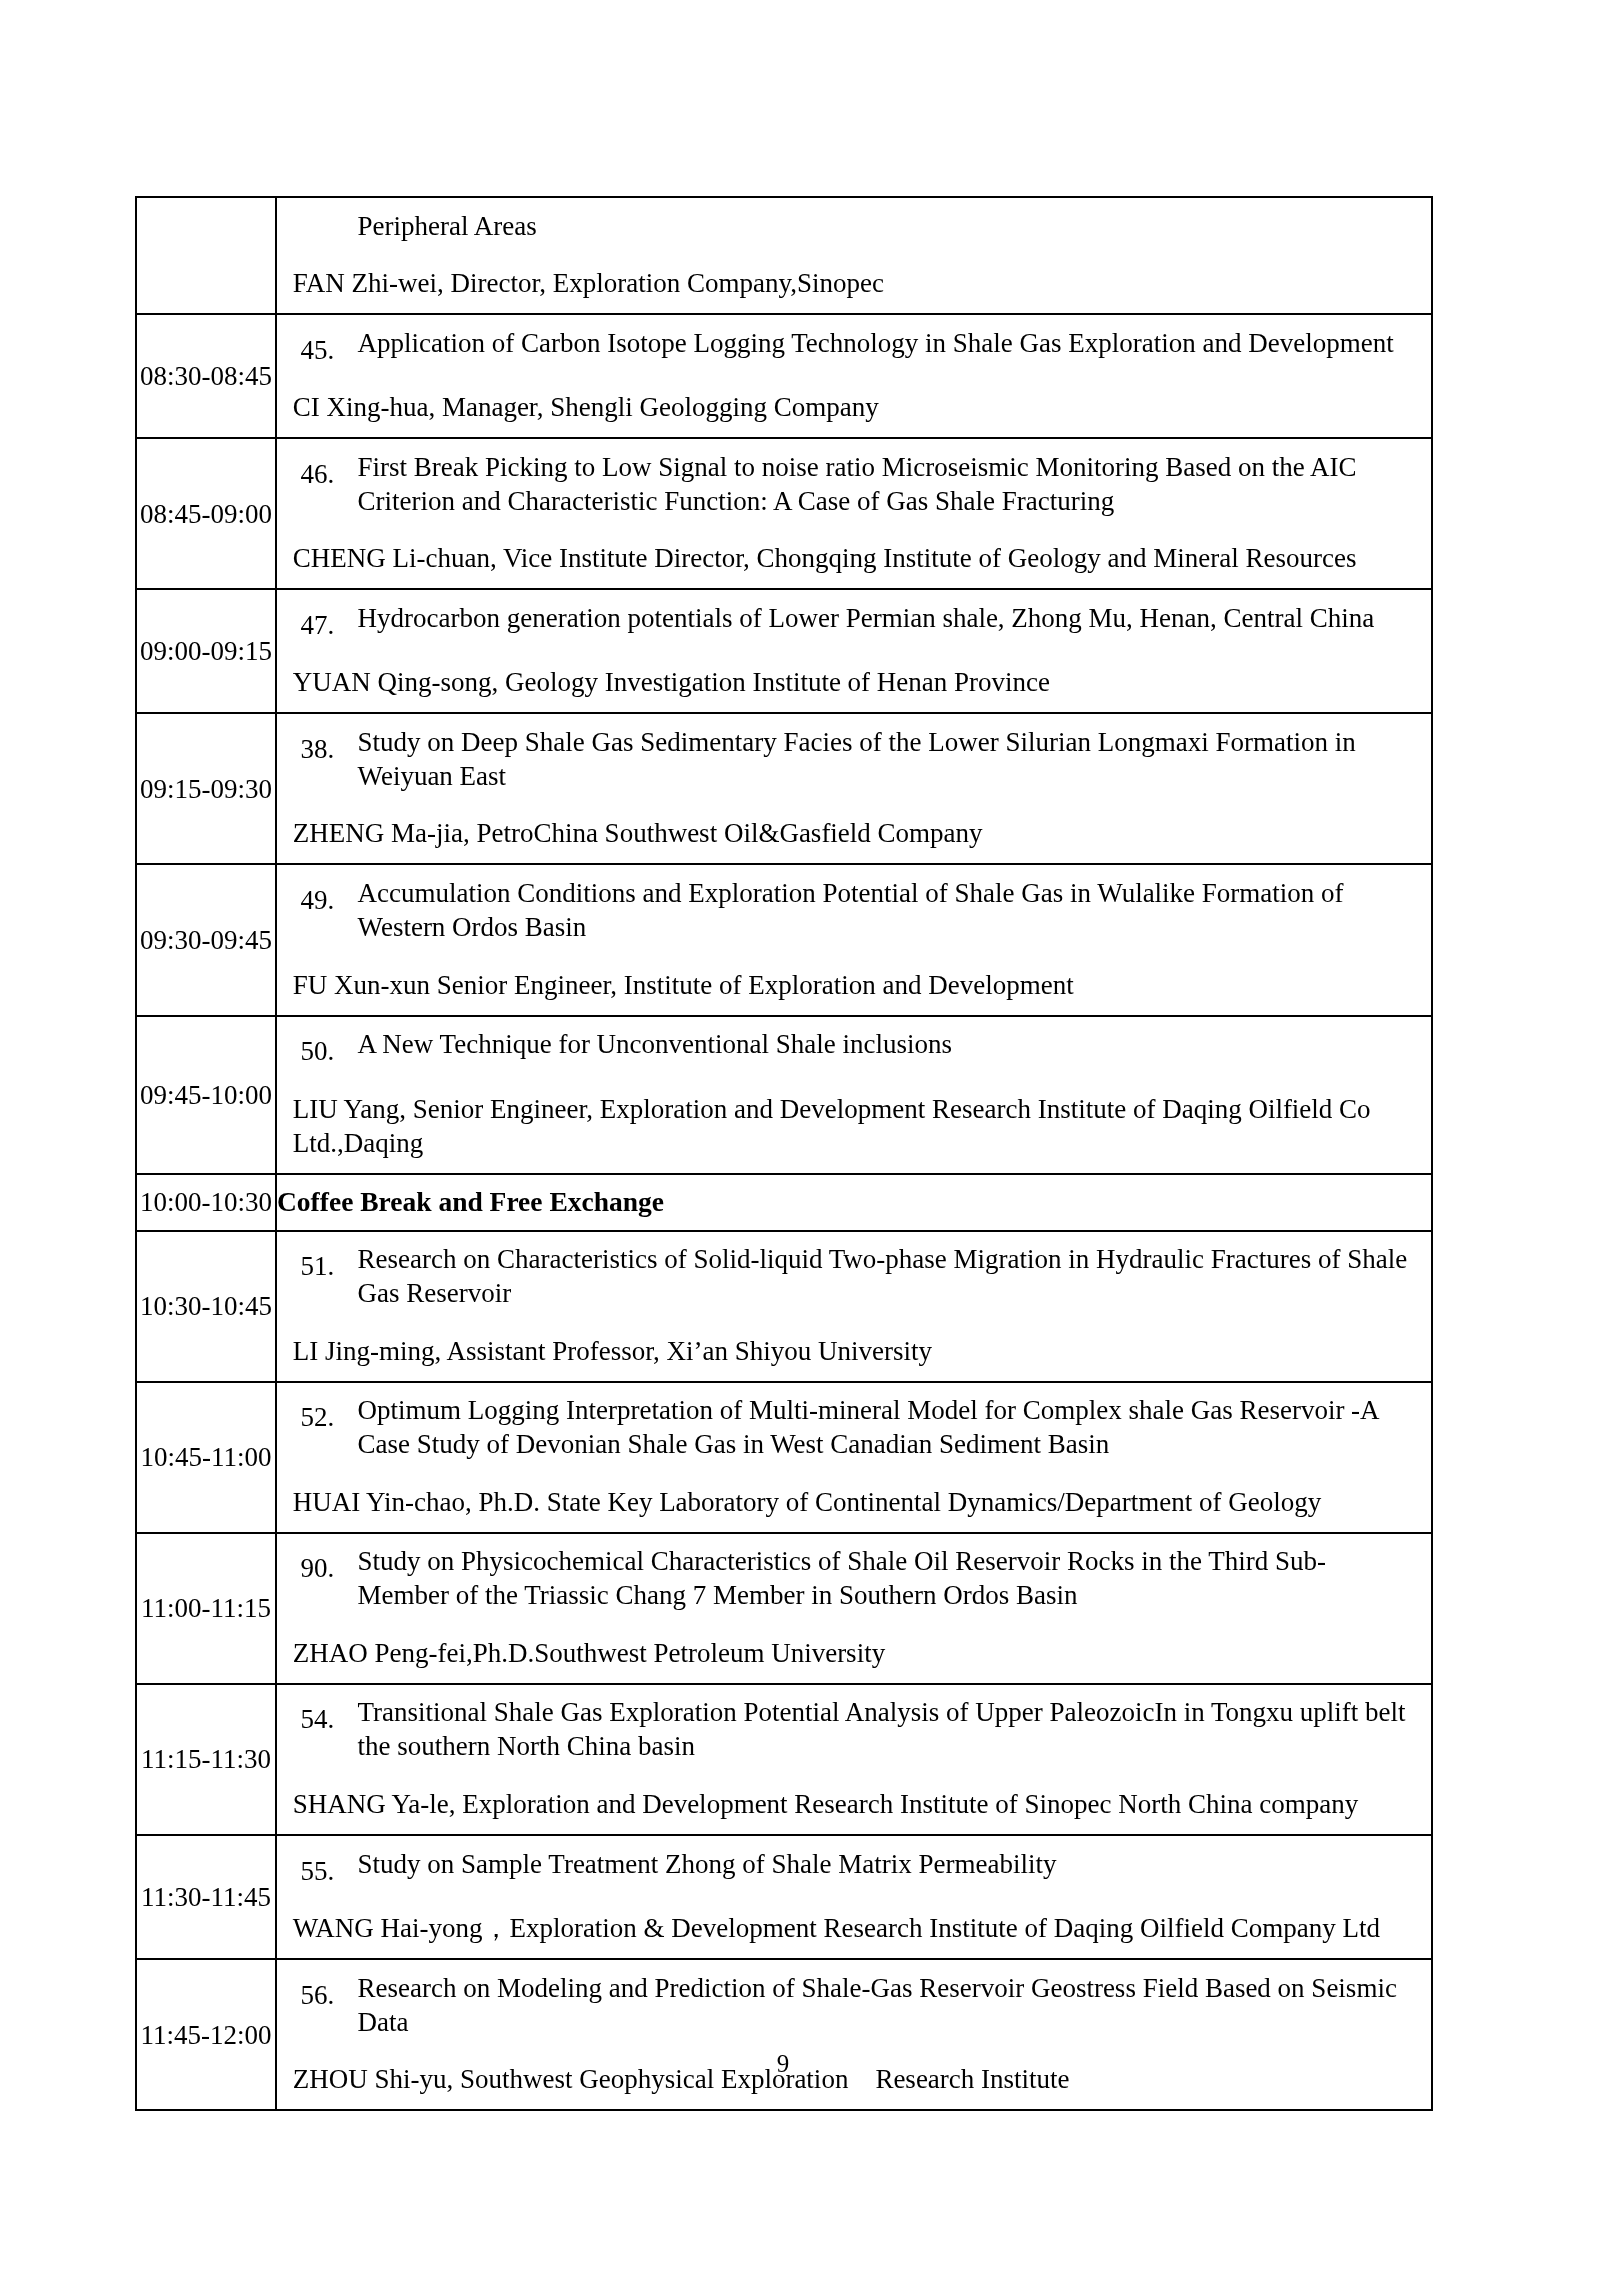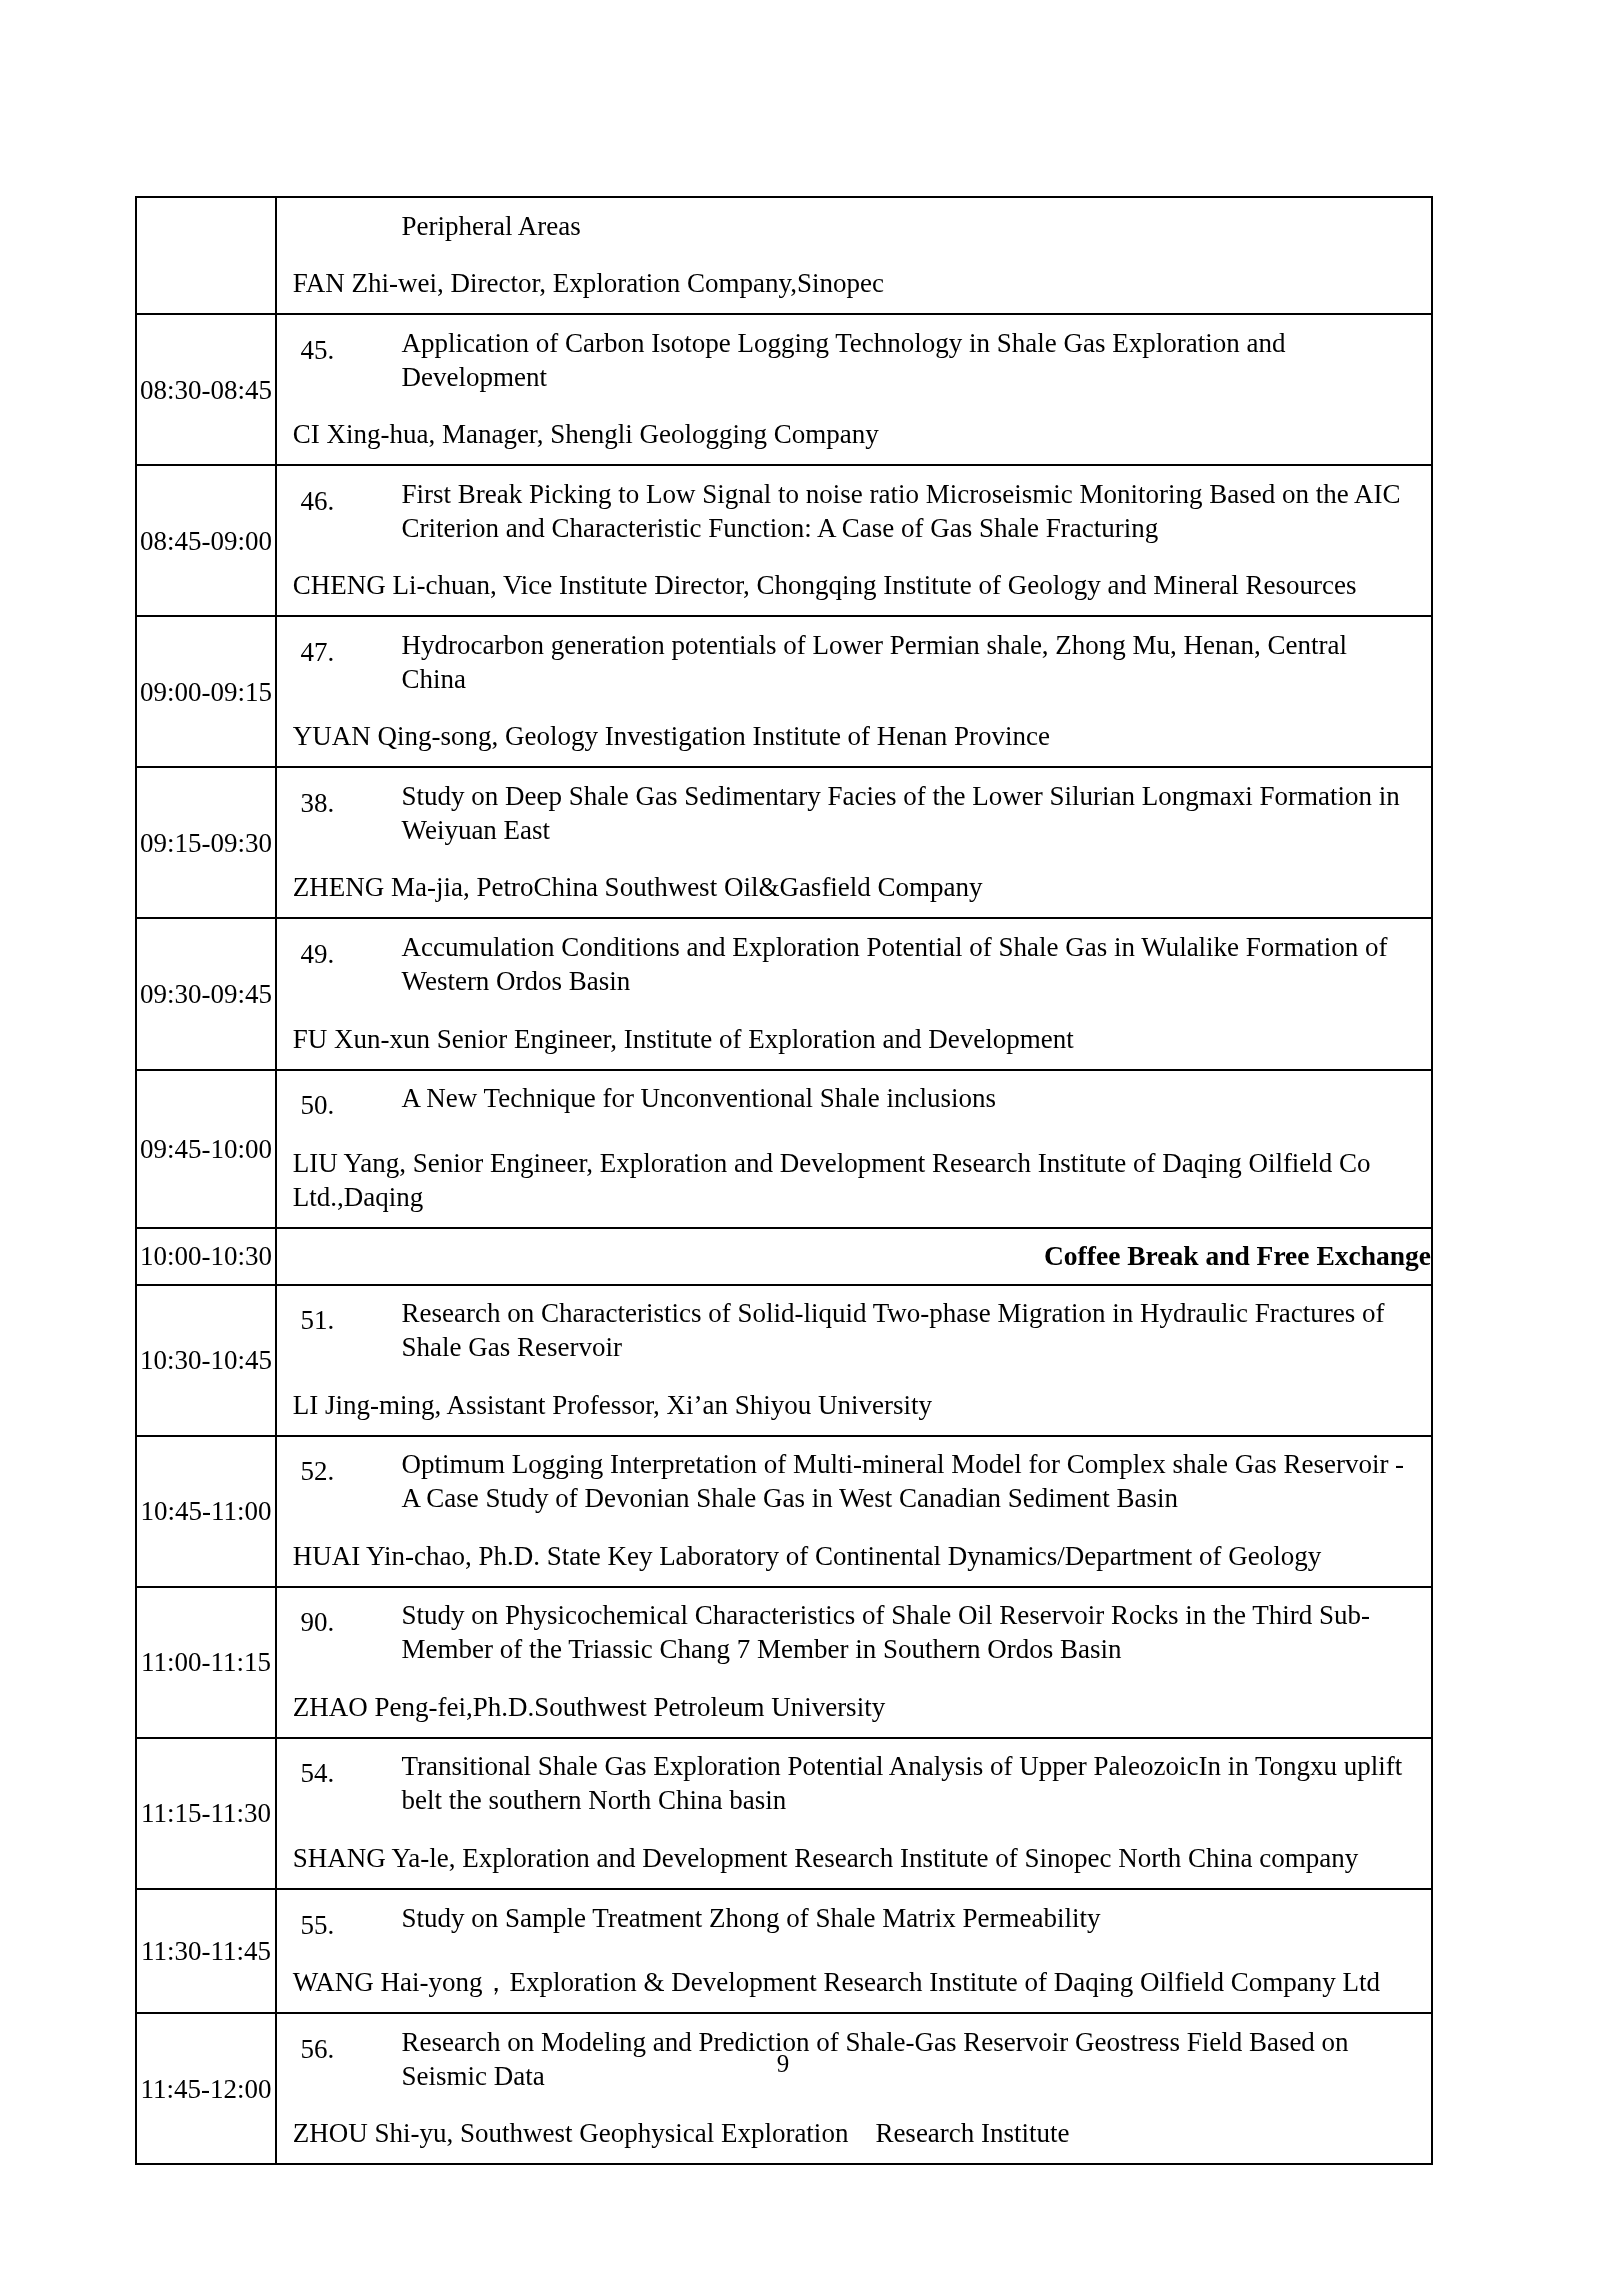--- a/index.html
+++ b/index.html
@@ -37,42 +37,41 @@
     padding: 0;
     font-family: Liberation Serif, serif;
   }
   td.content-cell {
     width: 1156px;
     vertical-align: top;
     padding: 10.5px 19.6px 13px 15.7px;
     font-size: 27px;
   }
   td.center-cell {
-    text-align: right;
+    text-align: left;
     vertical-align: middle;
     font-weight: bold;
     font-size: 27.5px;
     line-height: 34px;
     padding: 10.5px 0 10.5px 0;
   }
   .title-row {
     display: flex;
     align-items: flex-start;
     line-height: 34px;
     padding-left: 7.9px;
   }
   .title-num {
     flex: 0 0 57px;
     width: 57px;
     margin-top: 7px;
   }
   .title-text {
     flex: 1 1 auto;
     white-space: normal;
-    margin-left: 44px;
   }
   .speaker {
     margin-top: 23.6px;
     line-height: 34px;
     white-space: pre-wrap;
   }
   .page-number {
     position: absolute;
     left: 135px;
     top: 2049px;

